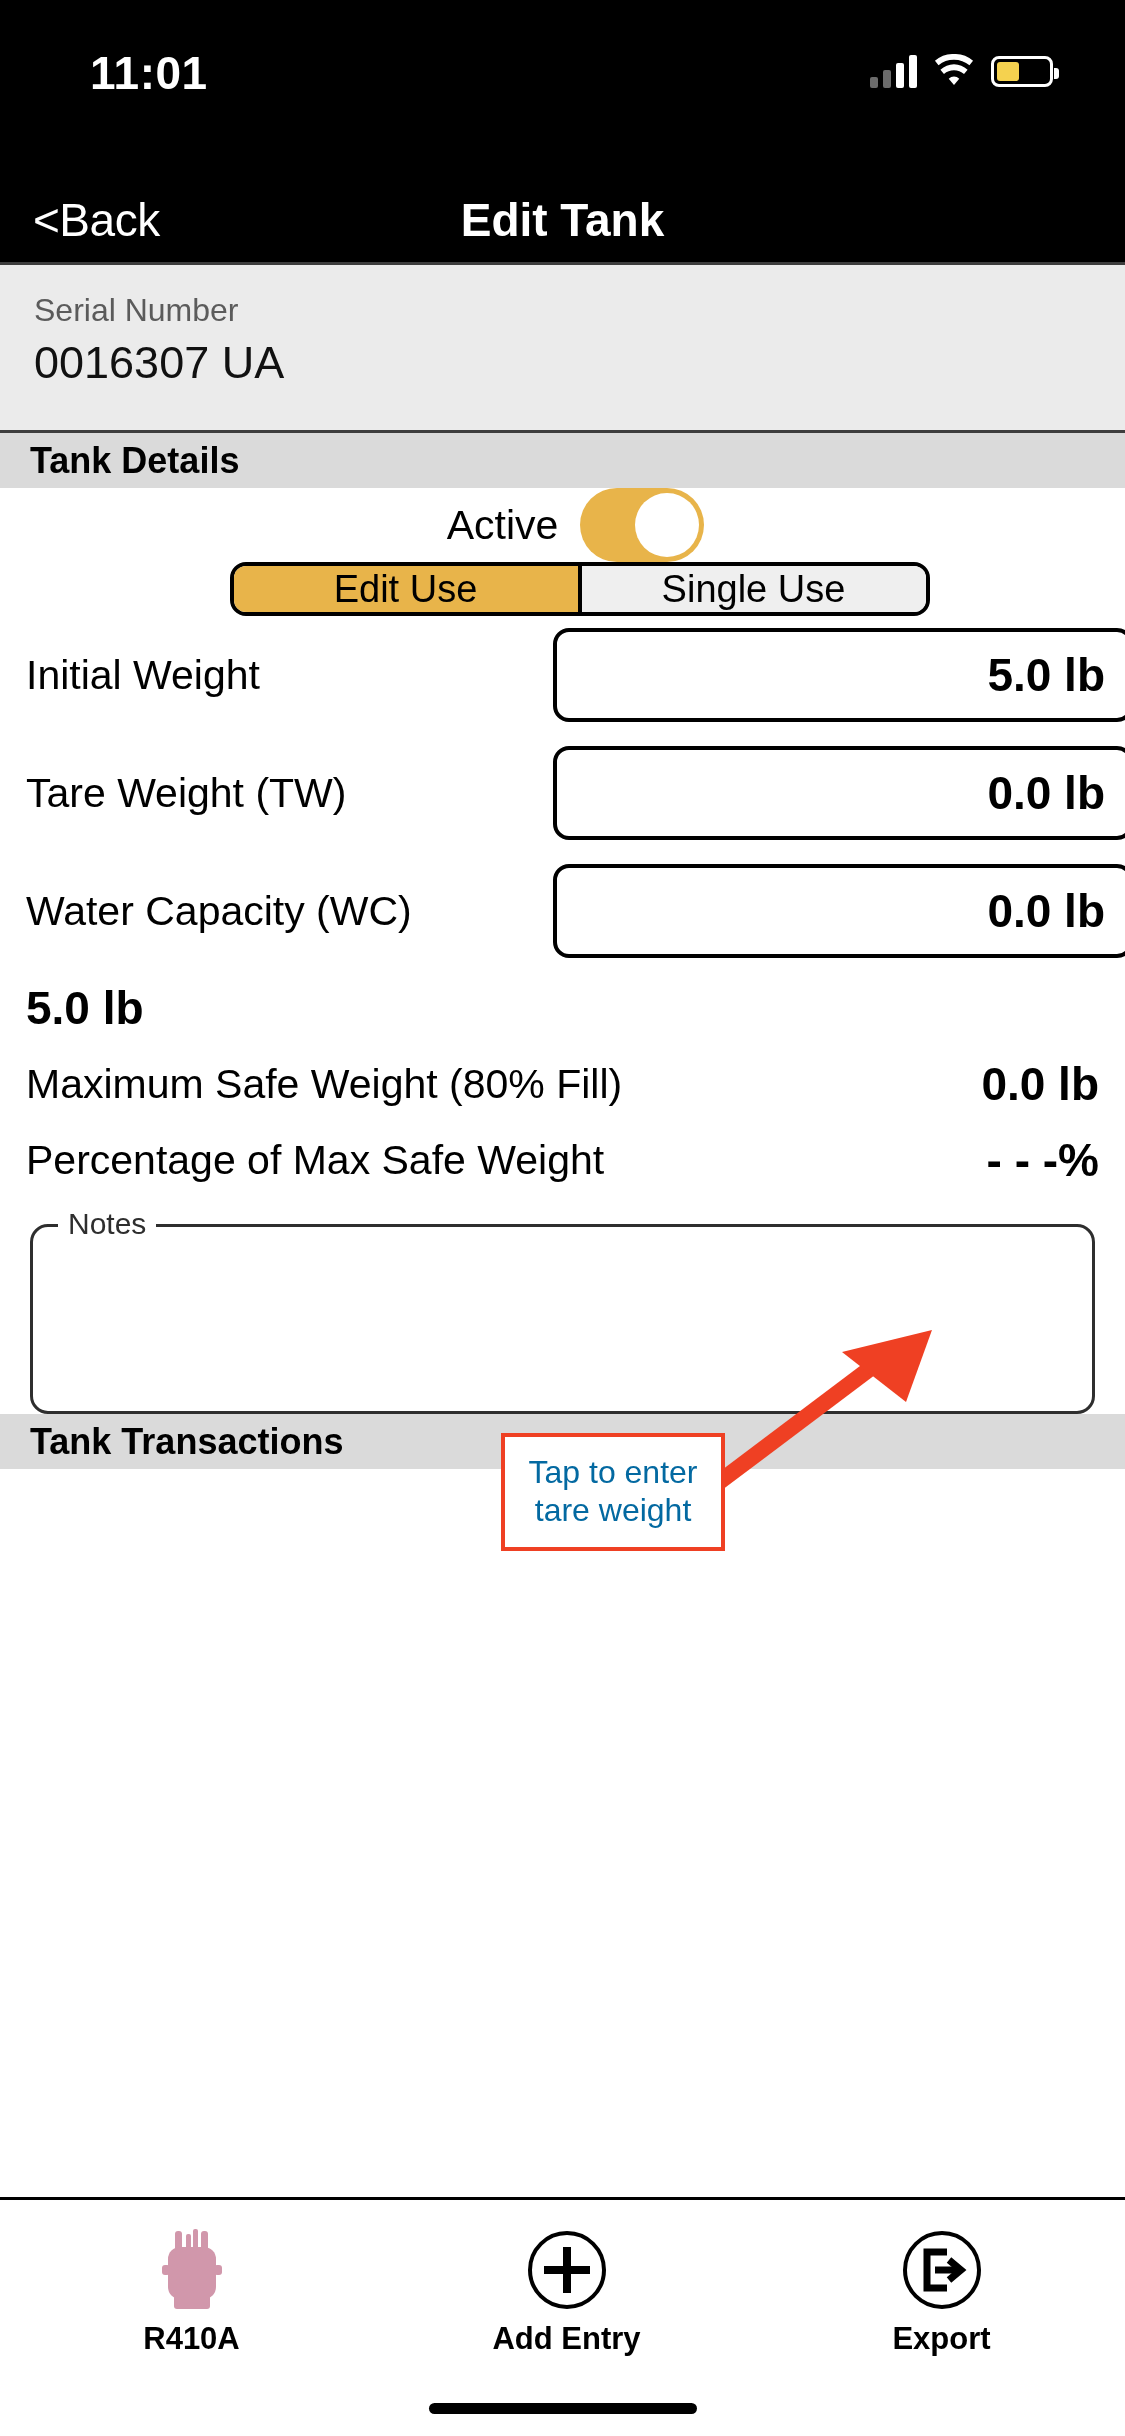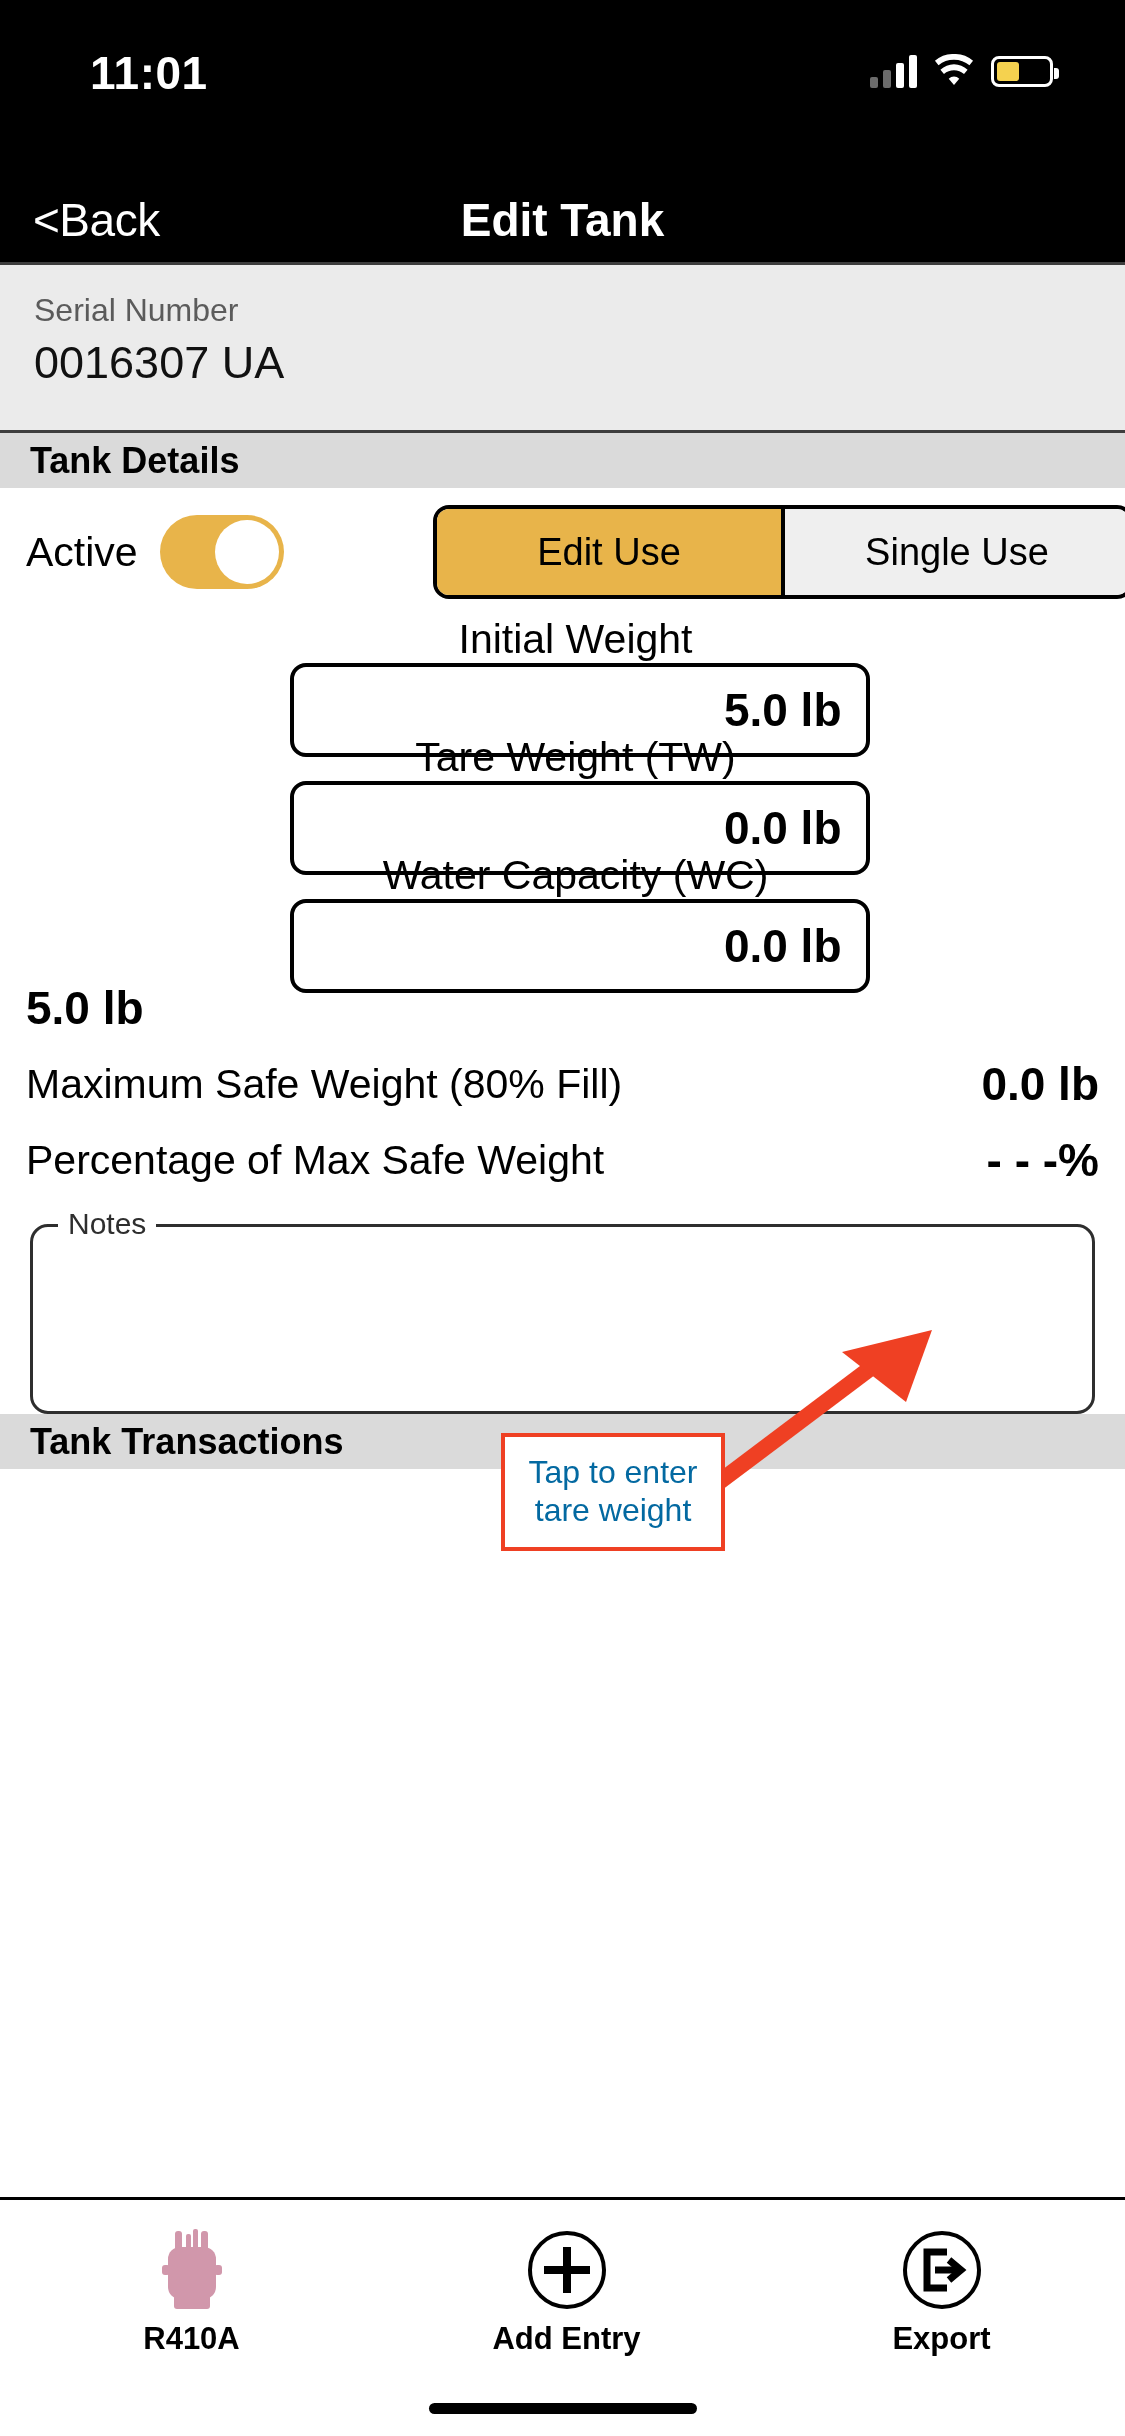--- a/index.html
+++ b/index.html
@@ -137,21 +137,21 @@
     box-sizing: border-box;
     position: relative;
   }
   .row-label {
     font-size: 41px;
     color: #000000;
     white-space: nowrap;
   }
 
   
-  .row-active { height: 128px; }
+  .row-active { height: 128px; flex-direction: column; }
   .active-left {
     display: flex;
     align-items: center;
     gap: 22px;
   }
   .toggle {
     width: 124px; height: 74px;
     background: #e8b44a;
     border-radius: 37px;
     position: relative;
@@ -182,21 +182,21 @@
     justify-content: center;
     font-size: 38px;
     color: #000000;
     cursor: pointer;
     background: #efefef;
   }
   .seg.selected { background: #e8b44a; }
   .seg + .seg { border-left: 4px solid #000000; }
 
   
-  .row-input { height: 118px; flex-direction: column; }
+  .row-input { height: 118px; }
   .weight-box {
     width: 580px;
     height: 94px;
     border: 4px solid #000000;
     border-radius: 16px;
     box-sizing: border-box;
     display: flex;
     align-items: center;
     justify-content: flex-end;
     padding-right: 24px;

